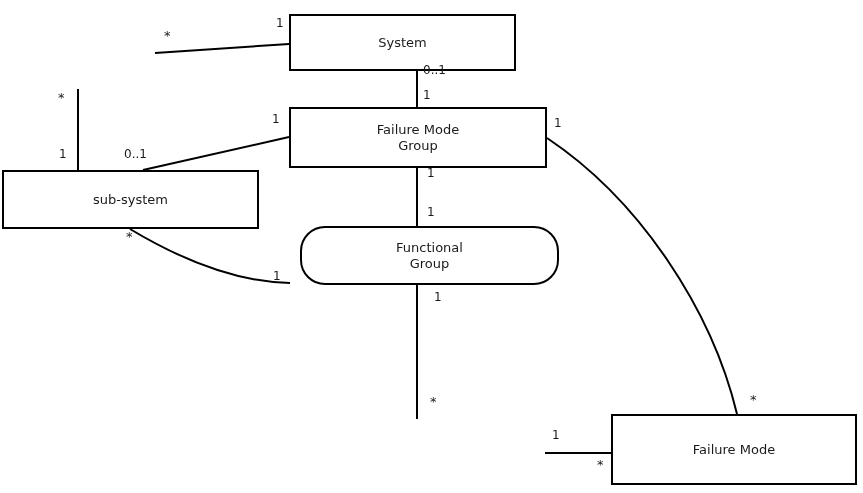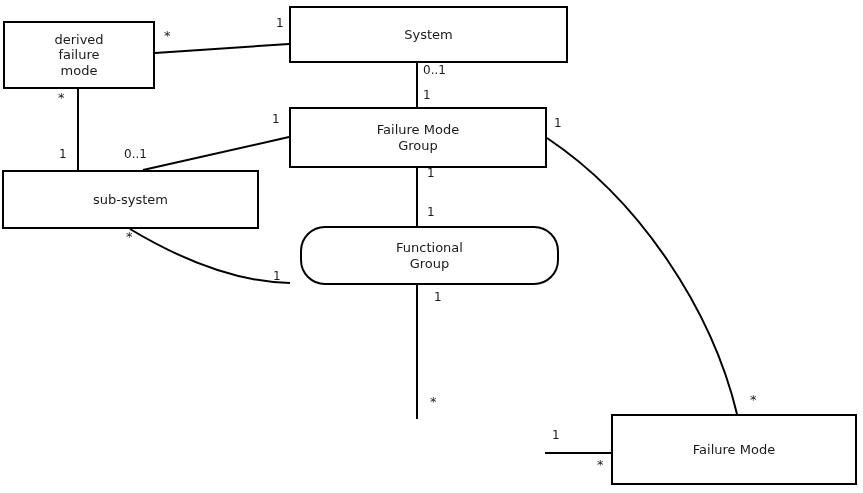--- a/index.html
+++ b/index.html
@@ -78,27 +78,22 @@
 
     <path d="M 130 229 C 185 262 238 282 290 283" fill="none" stroke="#000000" stroke-width="2"></path>
 
     <path d="M 417 285 L 417 419" fill="none" stroke="#000000" stroke-width="2"></path>
 
     <path d="M 545 453 L 611 453" fill="none" stroke="#000000" stroke-width="2"></path>
 
     <path d="M 547 138 C 640 200 712 310 737 414" fill="none" stroke="#000000" stroke-width="2"></path>
   </svg>
 
-  <div class="uml-box" style="left:3px; top:21px; width:152px; height:68px;">
-    <span class="uml-box-label">derived
-failure
-mode</span>
-  </div>
 
-  <div class="uml-box" style="left:289px; top:6px; width:279px; height:57px;">
+  <div class="uml-box" style="left:289px; top:14px; width:227px; height:57px;">
     <span class="uml-box-label">System</span>
   </div>
 
   <div class="uml-box" style="left:289px; top:107px; width:258px; height:61px;">
     <span class="uml-box-label">Failure Mode
 Group</span>
   </div>
 
   <div class="uml-box" style="left:2px; top:170px; width:257px; height:59px;">
     <span class="uml-box-label">sub-system</span>

